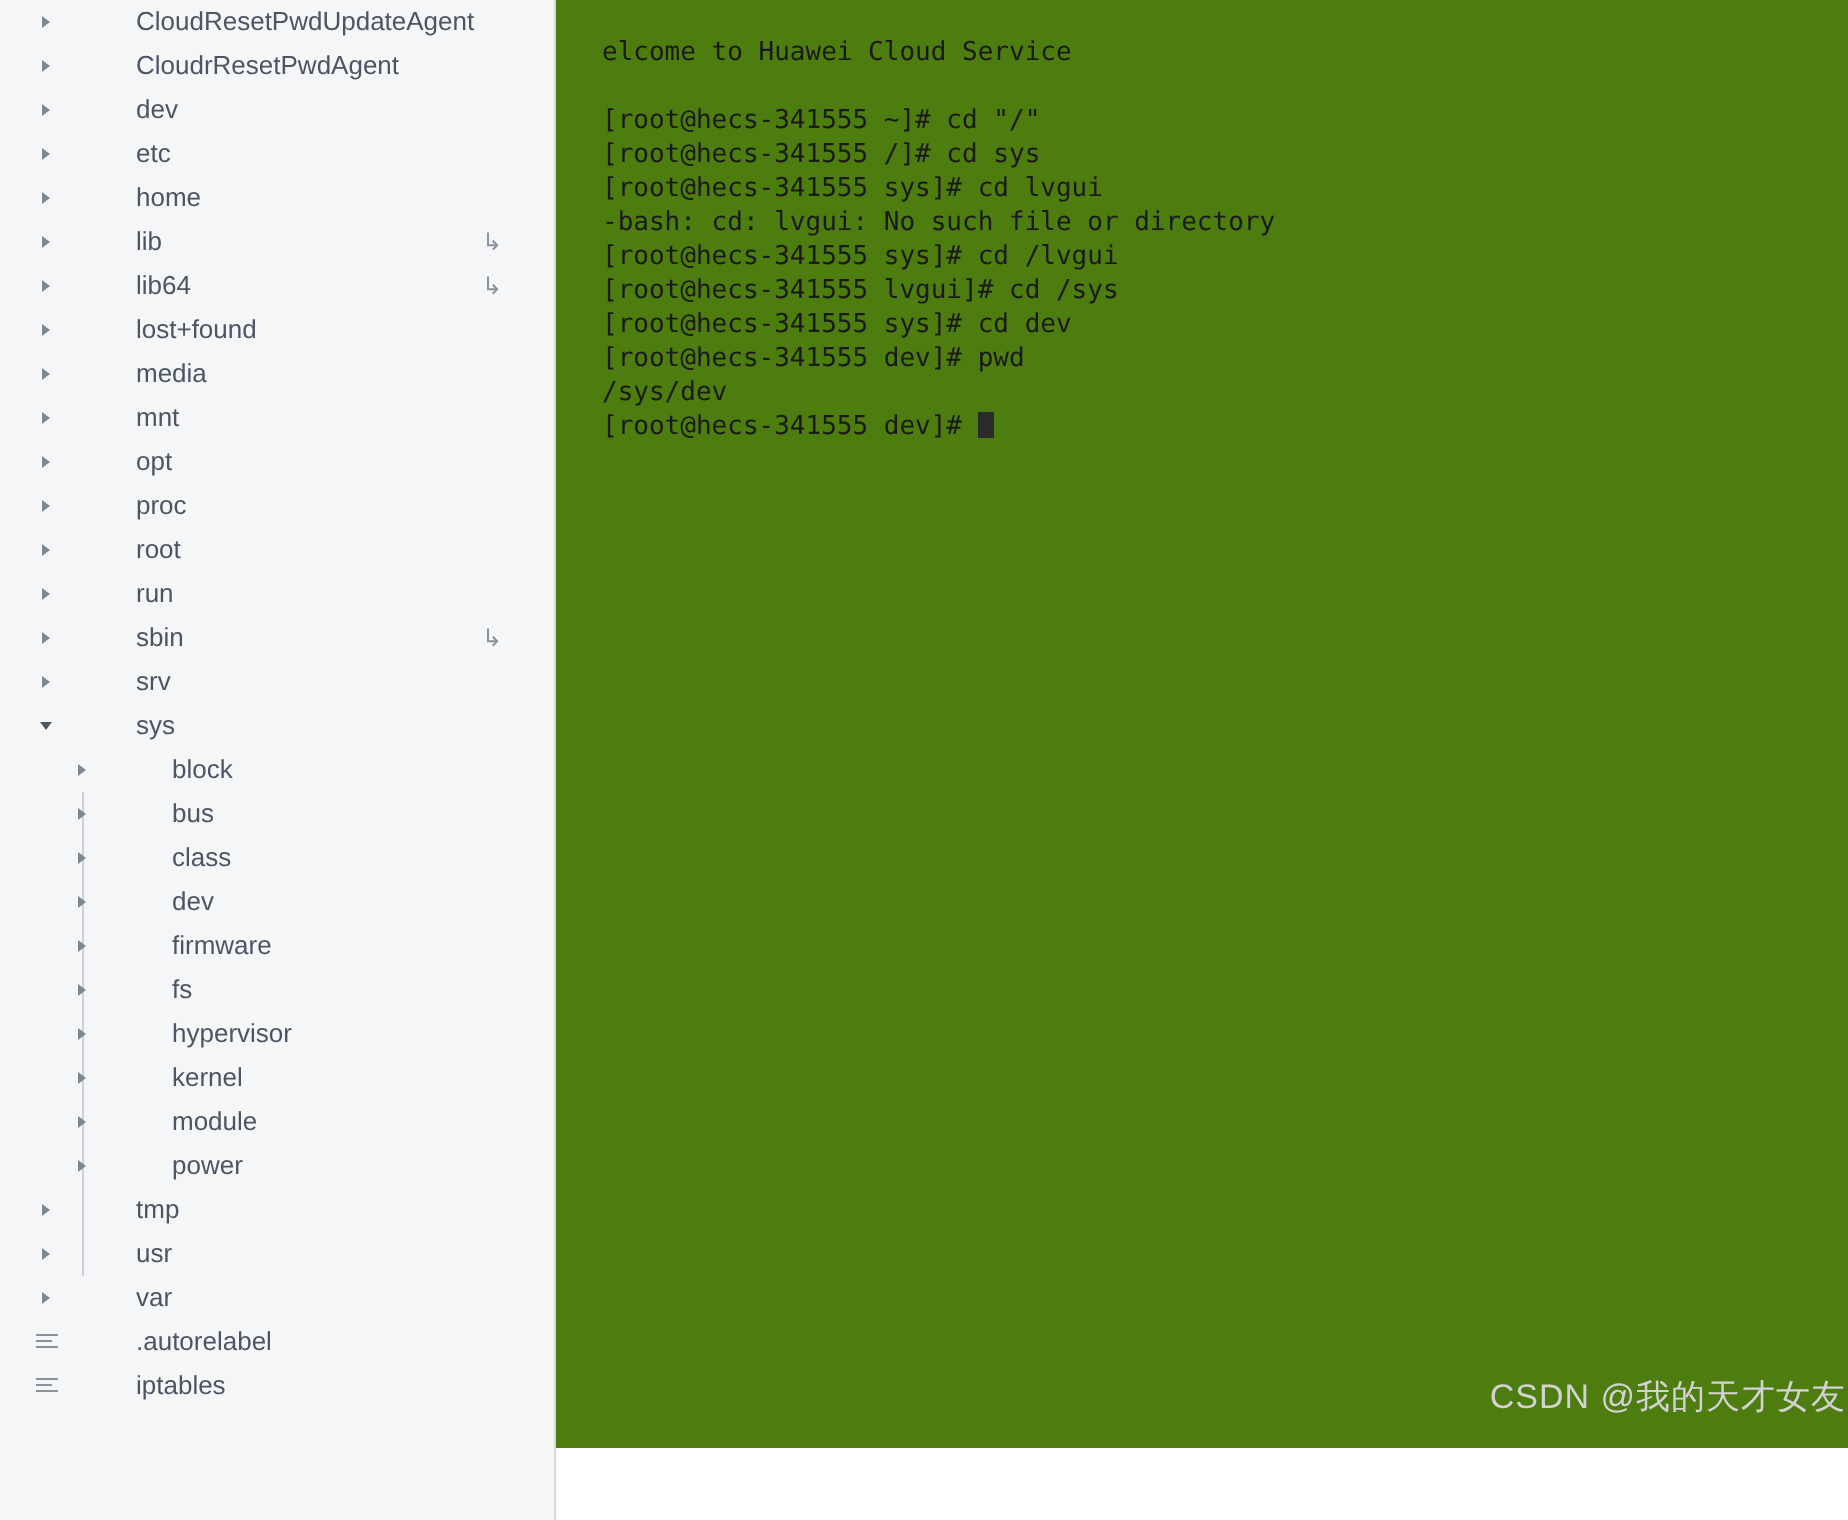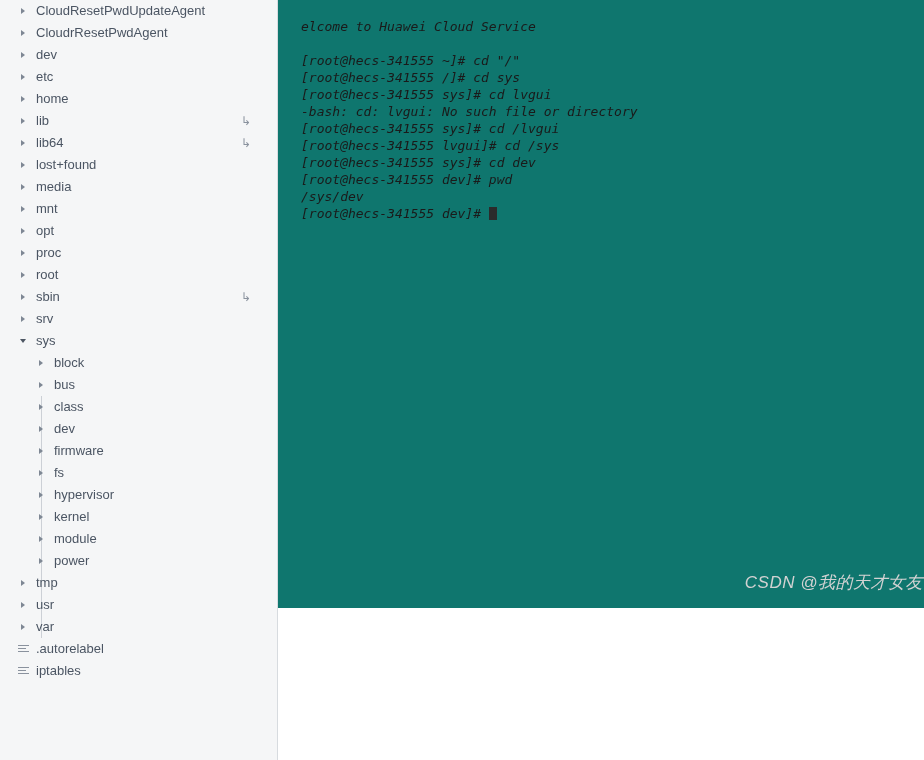--- a/index.html
+++ b/index.html
@@ -39,20 +39,21 @@
   .tree-row {
     position: relative;
     height: 22px;
     display: flex;
     align-items: center;
     font-size: 13px;
     color: #4b5563;
     white-space: nowrap;
     cursor: pointer;
     user-select: none;
+    gap: 32px;
   }
 
   
   .lvl-0 .tw-icon-slot { margin-left: 16px; }
   .lvl-1 .tw-icon-slot { margin-left: 34px; }
 
   .tw-icon-slot {
     width: 14px;
     min-width: 14px;
     height: 22px;
@@ -114,25 +115,24 @@
   .indent-guide {
     position: absolute;
     left: 41px;
     width: 1px;
     background: #ccd0d6;
   }
 
   
   #terminal {
     flex: 1;
-    height: 608px;
-    background: #0f766e;
+    height: 724px;
+    background: #4d7c0f;
     position: relative;
     overflow: hidden;
-    font-style: italic;
   }
 
   #term-text {
     position: absolute;
     left: 23px;
     top: 18px;
     font-family: "DejaVu Sans Mono", "Liberation Mono", monospace;
     font-size: 13px;
     line-height: 17px;
     color: #1a1a1a;
@@ -251,20 +251,26 @@
         <div class="tree-row lvl-0">
           <span class="tw-icon-slot">
             <span class="chev"></span>
           </span>
           <span class="tw-label">root</span>
         </div>
         <div class="tree-row lvl-0">
           <span class="tw-icon-slot">
             <span class="chev"></span>
           </span>
+          <span class="tw-label">run</span>
+        </div>
+        <div class="tree-row lvl-0">
+          <span class="tw-icon-slot">
+            <span class="chev"></span>
+          </span>
           <span class="tw-label">sbin</span>
           <span class="symlink-mark">↳</span>
         </div>
         <div class="tree-row lvl-0">
           <span class="tw-icon-slot">
             <span class="chev"></span>
           </span>
           <span class="tw-label">srv</span>
         </div>
         <div class="tree-row lvl-0">

